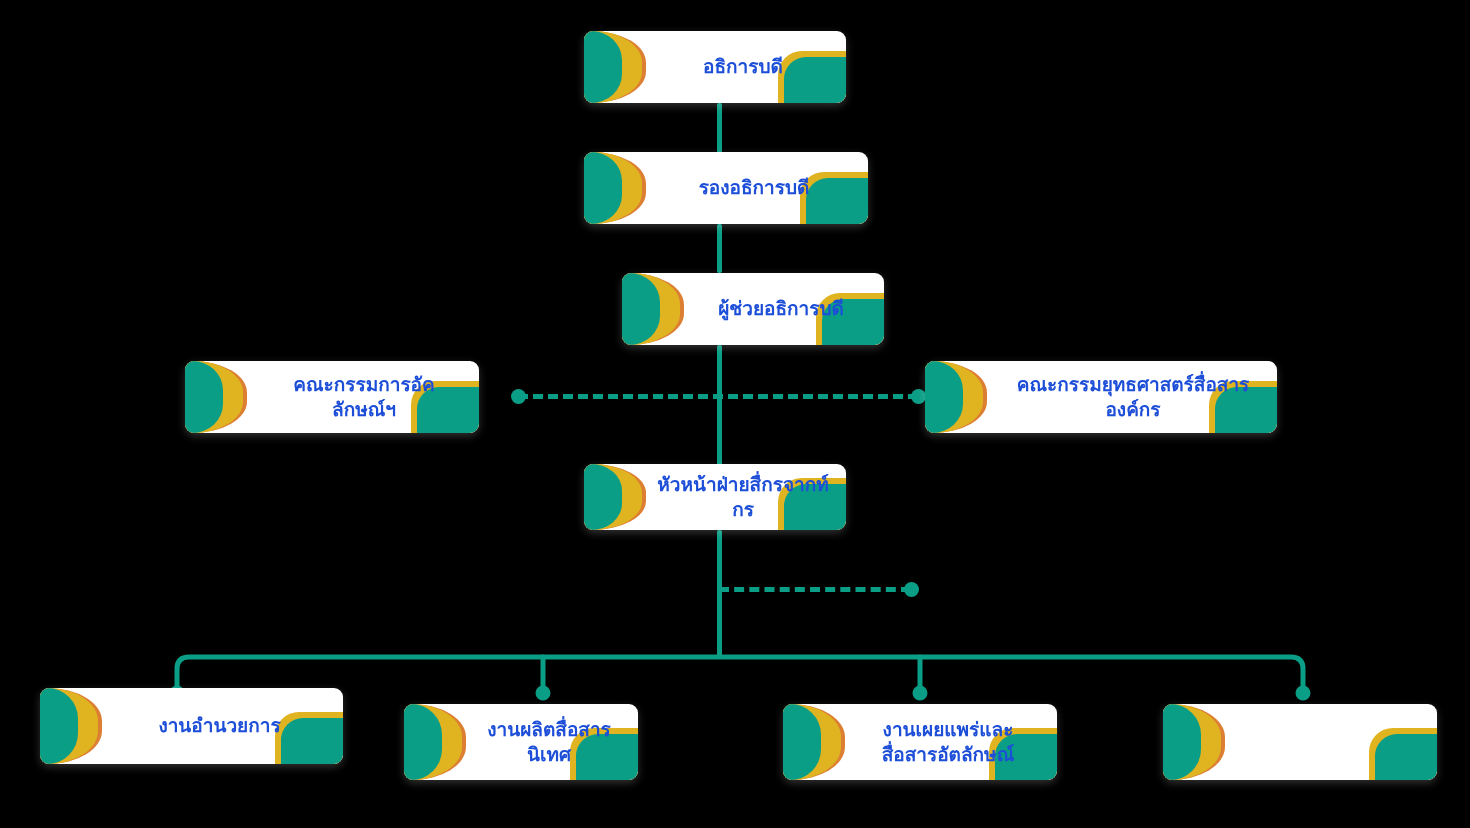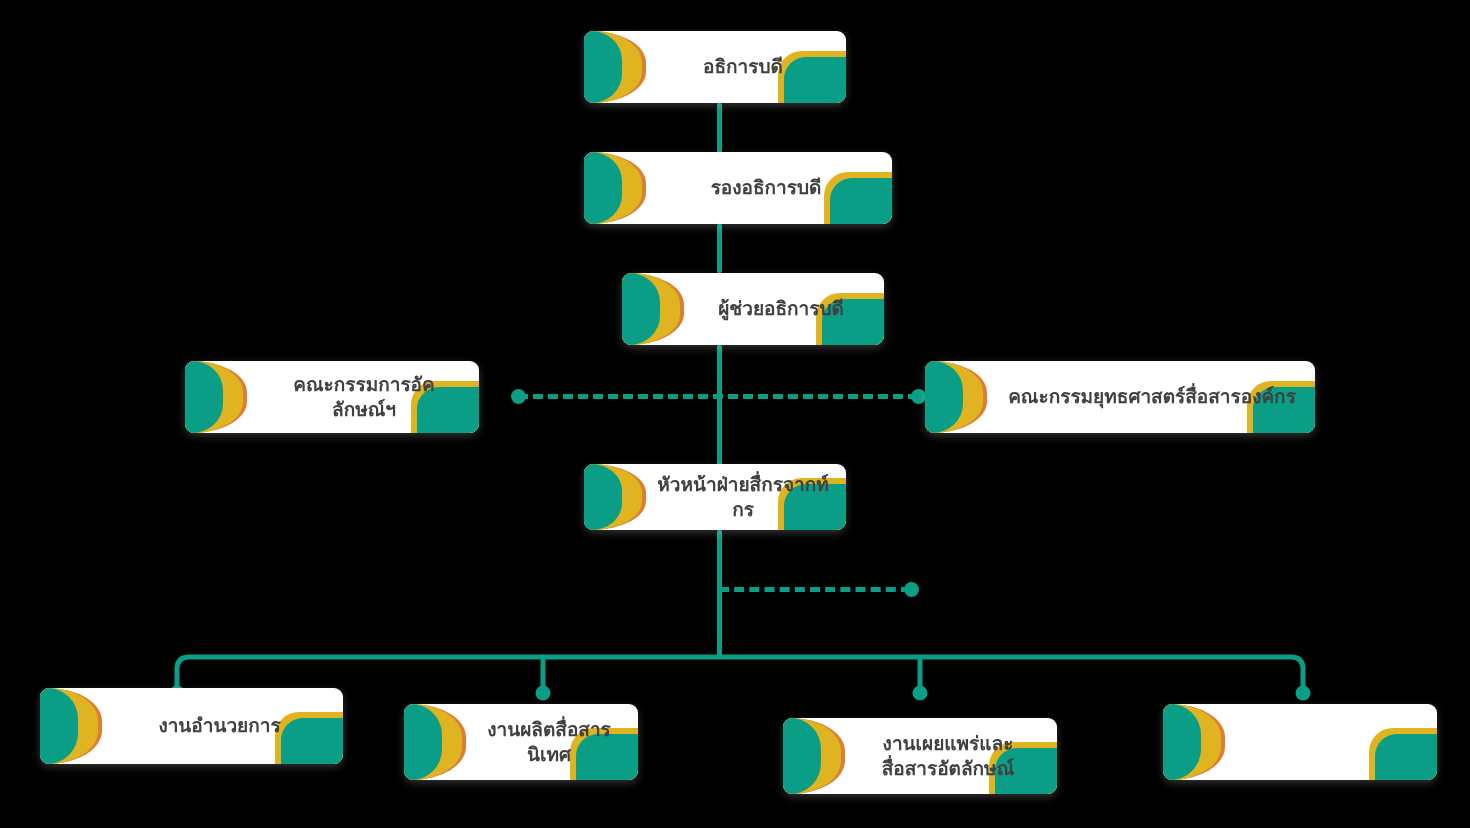--- a/index.html
+++ b/index.html
@@ -26,21 +26,21 @@
   .card{
     position:absolute;
     background:#ffffff;
     border-radius:9px;
     overflow:hidden;
     box-shadow:0 3px 9px rgba(255,255,255,0.20);
     display:flex;align-items:center;justify-content:center;
   }
   .card .label{
     position:relative;z-index:5;
-    color:#404040;
+    color:#1d4ed8;
     font-weight:bold;
     font-size:19px;
     line-height:1.34;
     text-align:center;
     padding:0 16px 0 72px;
     white-space:pre-line;
   }
   .card.wide .label{padding-left:80px;}
 
   
@@ -84,21 +84,21 @@
 
   <div class="card" style="left:584px;top:31px;width:262px;height:72px;">
     <span class="dec-orange"></span>
     <span class="dec-gold"></span>
     <span class="dec-teal"></span>
     <span class="dec-br-gold"></span>
     <span class="dec-br"></span>
     <span class="label">อธิการบดี</span>
   </div>
 
-  <div class="card" style="left:584px;top:152px;width:308px;height:72px;">
+  <div class="card" style="left:584px;top:152px;width:284px;height:72px;">
     <span class="dec-orange"></span>
     <span class="dec-gold"></span>
     <span class="dec-teal"></span>
     <span class="dec-br-gold"></span>
     <span class="dec-br"></span>
     <span class="label">รองอธิการบดี</span>
   </div>
 
   <div class="card" style="left:584px;top:273px;width:262px;height:72px;margin-left:38px;">
     <span class="dec-orange"></span>
@@ -111,21 +111,21 @@
 
   <div class="card wide" style="left:185px;top:361px;width:294px;height:72px;">
     <span class="dec-orange"></span>
     <span class="dec-gold"></span>
     <span class="dec-teal"></span>
     <span class="dec-br-gold"></span>
     <span class="dec-br"></span>
     <span class="label">คณะกรรมการอัคลักษณ์ฯ</span>
   </div>
 
-  <div class="card wide" style="left:925px;top:361px;width:390px;height:72px;">
+  <div class="card wide" style="left:925px;top:361px;width:352px;height:72px;">
     <span class="dec-orange"></span>
     <span class="dec-gold"></span>
     <span class="dec-teal"></span>
     <span class="dec-br-gold"></span>
     <span class="dec-br"></span>
     <span class="label">คณะกรรมยุทธศาสตร์สื่อสารองค์กร</span>
   </div>
 
   <div class="card" style="left:584px;top:464px;width:262px;height:66px;">
     <span class="dec-orange"></span>
@@ -148,21 +148,21 @@
 
   <div class="card" style="left:404px;top:704px;width:234px;height:76px;">
     <span class="dec-orange"></span>
     <span class="dec-gold"></span>
     <span class="dec-teal"></span>
     <span class="dec-br-gold"></span>
     <span class="dec-br"></span>
     <span class="label">งานผลิตสื่อสารนิเทศ</span>
   </div>
 
-  <div class="card" style="left:783px;top:704px;width:274px;height:76px;margin-top:14px;">
+  <div class="card" style="left:783px;top:704px;width:274px;height:76px;">
     <span class="dec-orange"></span>
     <span class="dec-gold"></span>
     <span class="dec-teal"></span>
     <span class="dec-br-gold"></span>
     <span class="dec-br"></span>
     <span class="label">งานเผยแพร่และ
 สื่อสารอัตลักษณ์</span>
   </div>
 
   <div class="card" style="left:1163px;top:704px;width:274px;height:76px;">

